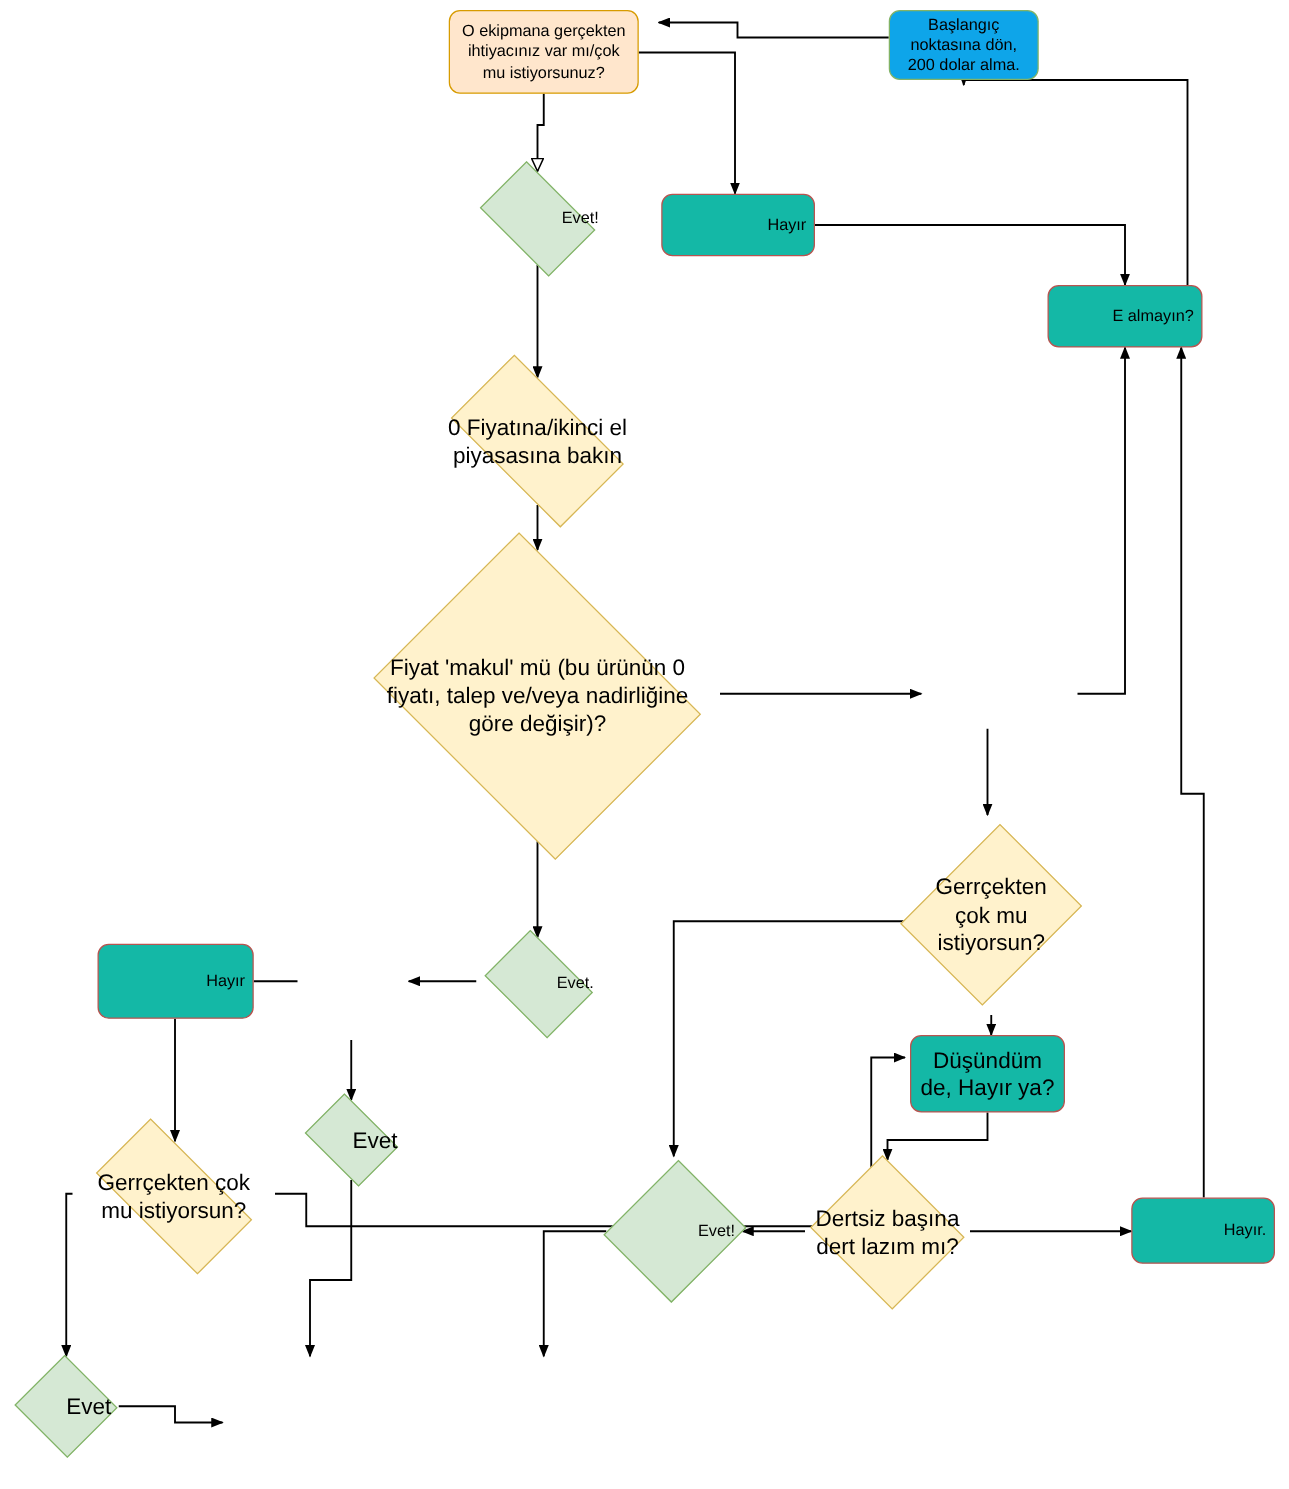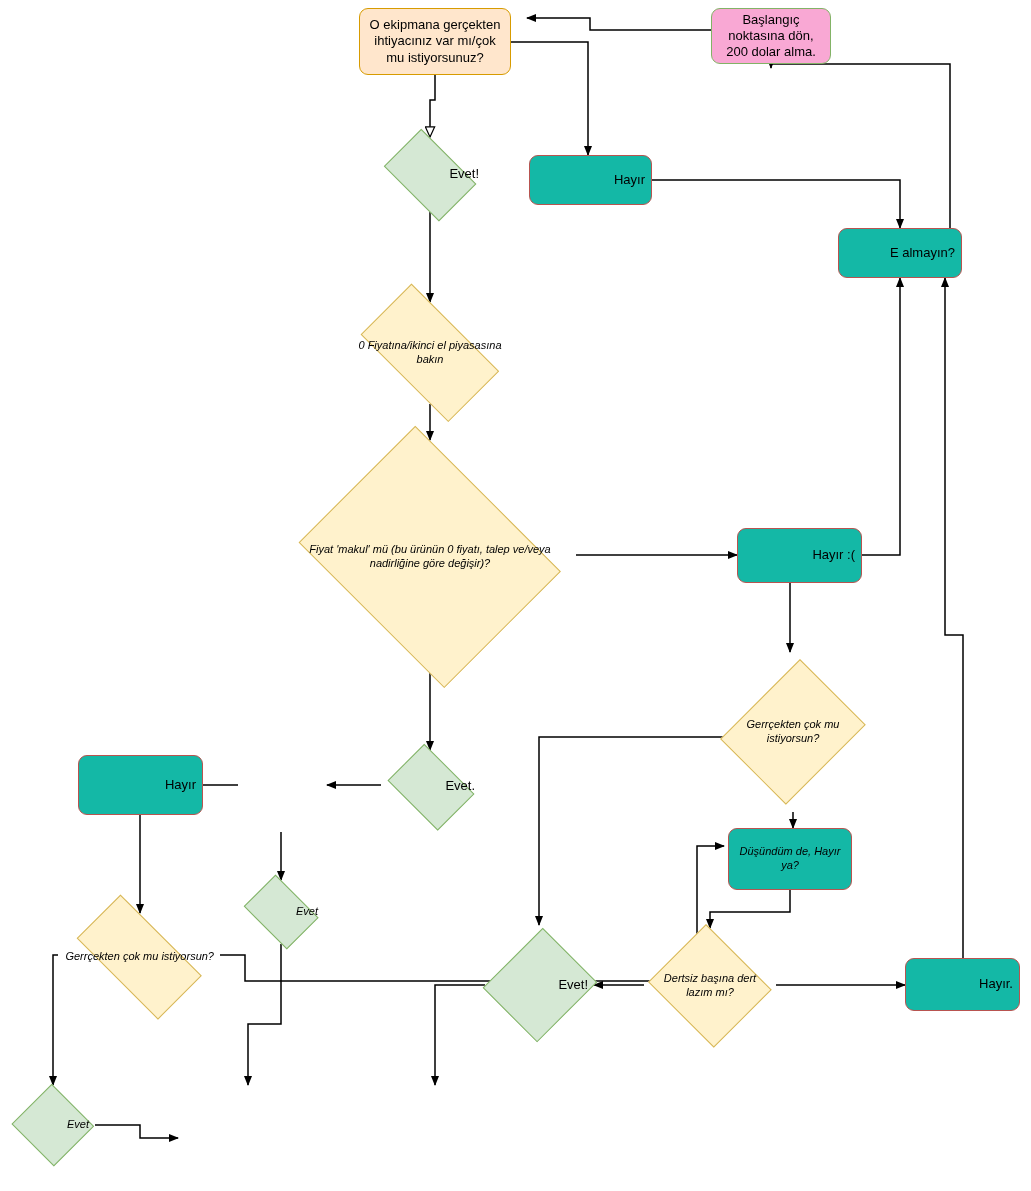--- a/index.html
+++ b/index.html
@@ -38,21 +38,21 @@
     position: relative;
     z-index: 3;
     padding: 0 6px;
     white-space: pre-line;
   }
   
   .box {
     border-radius: 9px;
     border: 1.3px solid;
   }
-  .box.green  { background: #f9a8d4; border-color: #82b366; }
+  .box.green  { background: #0ea5e9; border-color: #82b366; }
   .box.red    { background: #14b8a6; border-color: #b85450; }
   .box.yellow { background: #ffe6cc; border-color: #d79b00; }
 
   
   .diamond { background: transparent; border: none; }
   .diamond::before {
     content: "";
     position: absolute;
     left: 50%;
     top: 50%;
@@ -66,21 +66,21 @@
   .diamond.green::before  { background: #d5e8d4; border-color: #82b366; }
   .diamond.yellow::before { background: #fff2cc; border-color: #d6b656; }
 
   
   .ellipse {
     border-radius: 50%;
     background: #d5e8d4;
     border: 1.3px solid #82b366;
   }
   .fs13 { font-size: 13px; }
-  .fs12 { font-size: 11px; font-style: italic; }
+  .fs12 { font-size: 18px; }
 </style>
 </head>
 <body>
 
 <div id="canvas">
 
   <svg id="edges" viewBox="0 0 1031 1191" xmlns="http://www.w3.org/2000/svg">
     <defs>
       <marker id="arrow" markerWidth="10" markerHeight="8" refX="9" refY="4" orient="auto" markerUnits="userSpaceOnUse">
         <path d="M0,0 L10,4 L0,8 z" fill="#000000"></path>
@@ -167,23 +167,20 @@
   </div>
 
   <div class="node diamond yellow fs12" style="left:342px; top:302px; width:176px; height:102px;">
     <span class="lbl">0 Fiyatına/ikinci el piyasasına bakın</span>
   </div>
 
   <div class="node diamond yellow fs12" style="left:284px; top:440px; width:292px; height:233px;">
     <span class="lbl">Fiyat 'makul' mü (bu ürünün 0 fiyatı, talep ve/veya nadirliğine göre değişir)?</span>
   </div>
 
-  <div class="node box red fs13" style="left:737px; top:528px; width:125px; height:55px;">
-    <span class="lbl">Hayır :(</span>
-  </div>
 
   <div class="node diamond yellow fs12" style="left:727px; top:652px; width:132px; height:160px;">
     <span class="lbl">Gerrçekten çok mu istiyorsun?</span>
   </div>
 
   <div class="node box red fs12" style="left:728px; top:828px; width:124px; height:62px;">
     <span class="lbl">Düşündüm de, Hayır ya?</span>
   </div>
 
   <div class="node diamond green fs13" style="left:381px; top:750px; width:100px; height:73px;">

